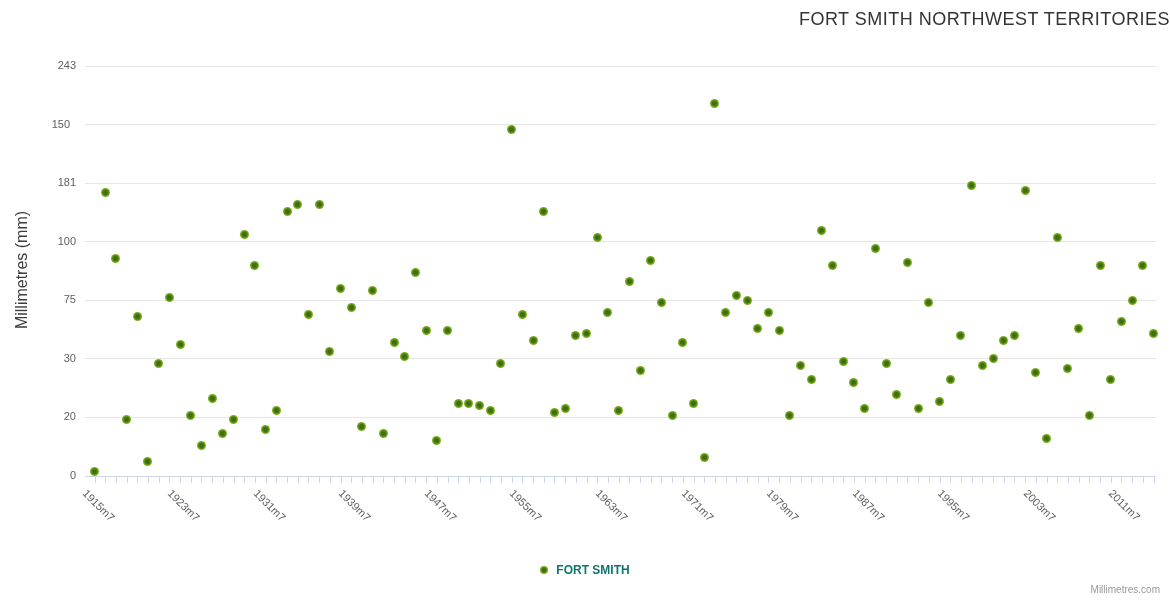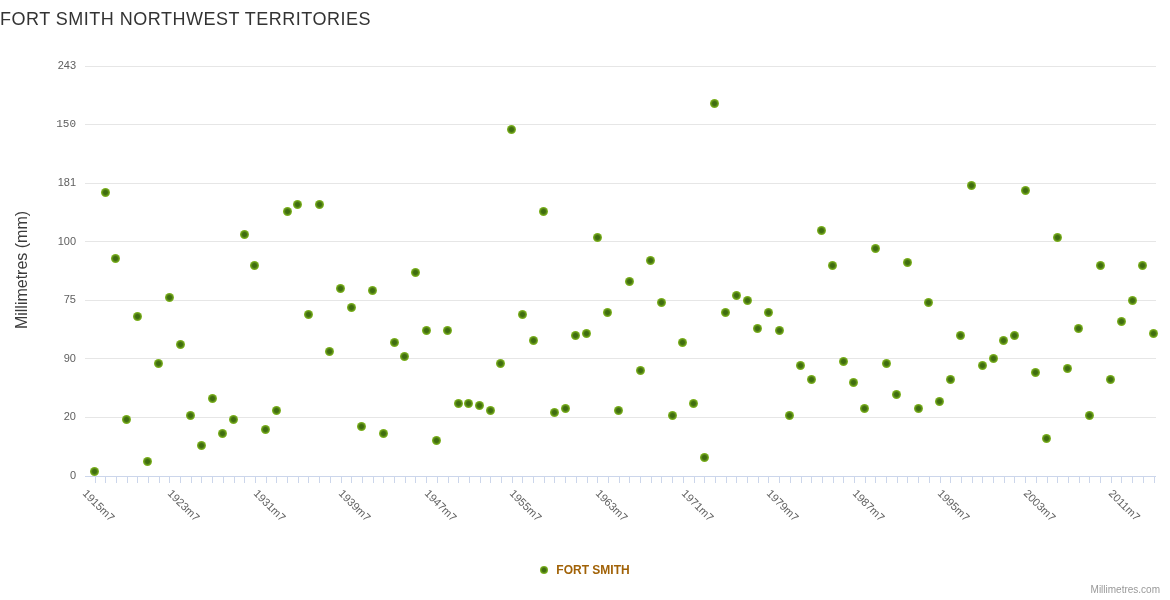--- a/index.html
+++ b/index.html
@@ -1,59 +1,59 @@
 <!DOCTYPE html>
 <html><head>
 <meta charset="utf-8">
 <style>
   html,body{margin:0;padding:0;background:#ffffff;}
   #chart{position:relative;width:1170px;height:600px;background:#fff;overflow:hidden;
          font-family:"Liberation Sans",sans-serif;}
-  .title{position:absolute;left:0;top:9px;width:1170px;text-align:left;
+  .title{position:absolute;left:0;top:9px;width:1170px;text-align:right;
          font-size:18px;color:#333333;letter-spacing:.5px;}
   .subtitle{position:absolute;left:0;top:36px;width:1170px;text-align:center;
          font-size:12px;color:#666666;}
   .y-title{position:absolute;left:22px;top:270px;transform:translate(-50%,-50%) rotate(-90deg);
          font-size:16px;color:#3c3c3c;white-space:nowrap;}
   .gridline{position:absolute;height:1px;background:#e6e6e6;}
   .axisline{position:absolute;height:1px;background:#ccd6eb;}
   .ytick{position:absolute;width:70px;text-align:right;font-size:11px;color:#606060;}
   .xtickmark{position:absolute;width:1px;height:6px;background:#ccd6eb;}
   .xlab{position:absolute;}
   .xlab span{display:inline-block;white-space:nowrap;font-size:11px;color:#606060;
          transform:rotate(45deg);transform-origin:left top;}
   .dot{position:absolute;width:9px;height:9px;border-radius:50%;
          background:radial-gradient(circle,#3f6d10 0 30%,#7cb11e 65%,#8ec43c 100%);}
   .legend{position:absolute;left:0;top:563px;width:1170px;display:flex;
          justify-content:center;align-items:center;gap:8px;cursor:pointer;}
   .legend-marker{width:8px;height:8px;border-radius:50%;
          background:radial-gradient(circle,#3f6d10 0 30%,#7cb11e 65%,#8ec43c 100%);}
-  .legend-label{font-size:12px;font-weight:bold;color:#a16207;}
+  .legend-label{font-size:12px;font-weight:bold;color:#0f766e;}
   .credits{position:absolute;right:10px;top:584px;font-size:10px;color:#999999;}
 </style>
 </head>
 <body>
 
 <div id="chart">
   <div class="title">FORT SMITH NORTHWEST TERRITORIES</div>
   <div class="y-title">Millimetres (mm)</div>
   <div id="plot">
       <div class="ytick" style="left: 6px; top: 469px;">0</div>
       <div class="gridline" style="left: 85px; top: 416.929px; width: 1070.5px;"></div>
       <div class="ytick" style="left: 6px; top: 410.429px;">20</div>
       <div class="gridline" style="left: 85px; top: 358.357px; width: 1070.5px;"></div>
-      <div class="ytick" style="left: 6px; top: 351.857px;">90</div>
+      <div class="ytick" style="left: 6px; top: 351.857px;">30</div>
       <div class="gridline" style="left: 85px; top: 299.786px; width: 1070.5px;"></div>
       <div class="ytick" style="left: 6px; top: 293.286px;">75</div>
       <div class="gridline" style="left: 85px; top: 241.214px; width: 1070.5px;"></div>
       <div class="ytick" style="left: 6px; top: 234.714px;">100</div>
       <div class="gridline" style="left: 85px; top: 182.643px; width: 1070.5px;"></div>
       <div class="ytick" style="left: 6px; top: 176.143px;">181</div>
       <div class="gridline" style="left: 85px; top: 124.071px; width: 1070.5px;"></div>
-      <div class="ytick" style="left: 6px; top: 117.571px; font-family: Liberation Mono, monospace;">150</div>
+      <div class="ytick" style="left: 0; top: 117.571px;">150</div>
       <div class="gridline" style="left: 85px; top: 65.5px; width: 1070.5px;"></div>
       <div class="ytick" style="left: 6px; top: 59px;">243</div>
       <div class="axisline" style="left: 85px; top: 476px; width: 1070.5px;"></div>
       <div class="xtickmark" style="left: 94.5px; top: 477px;"></div>
       <div class="xtickmark" style="left: 105.197px; top: 477px;"></div>
       <div class="xtickmark" style="left: 115.894px; top: 477px;"></div>
       <div class="xtickmark" style="left: 126.591px; top: 477px;"></div>
       <div class="xtickmark" style="left: 137.288px; top: 477px;"></div>
       <div class="xtickmark" style="left: 147.985px; top: 477px;"></div>
       <div class="xtickmark" style="left: 158.682px; top: 477px;"></div>

